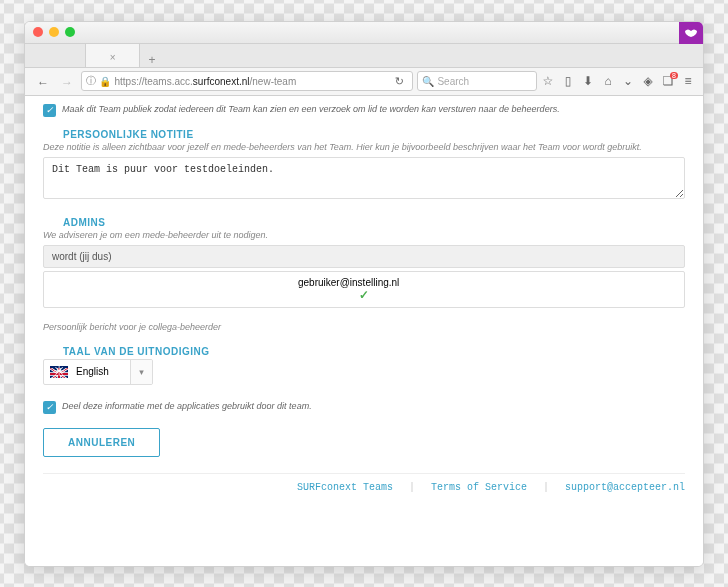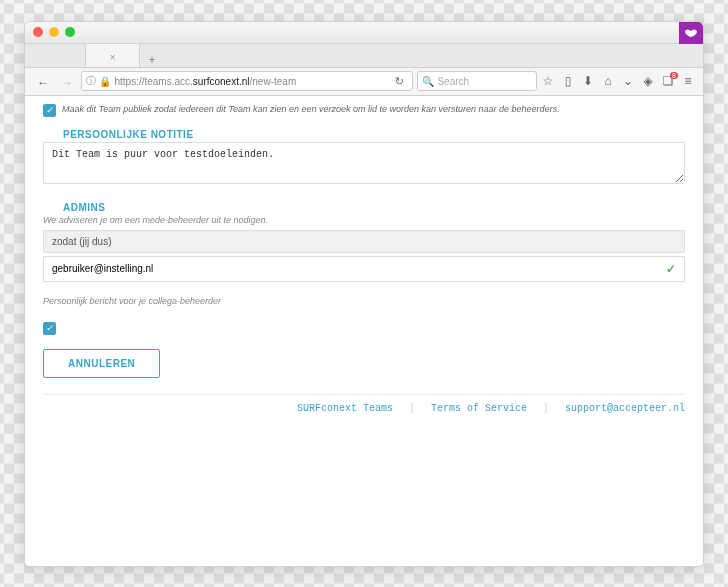--- a/index.html
+++ b/index.html
@@ -168,21 +168,22 @@
       padding: 5px 8px;
       font-size: 10px;
       color: #555;
       margin-bottom: 3px;
     }
     .admin-input-row {
       display: flex;
       align-items: center;
       border: 1px solid #ddd;
       border-radius: 2px;
-      padding: 5px 8px;
+      padding: 5px 24px;
+      flex-direction: column;
     }
     .admin-input-row input {
       flex: 1;
       border: none;
       outline: none;
       font-size: 10px;
     }
     .check-valid { color: #4caf50; font-size: 12px; font-weight: bold; }
     .lang-select {
       display: flex;
@@ -301,40 +302,58 @@
 
   <div class="content">
 
     <div class="checkbox-row">
       <div class="checkbox">✓</div>
       <span>Maak dit Team publiek zodat iedereen dit Team kan zien en een verzoek om lid te worden kan versturen naar de beheerders.</span>
     </div>
 
     <div class="section">
       <div class="section-title">PERSOONLIJKE NOTITIE</div>
+      <div class="section-desc">Deze notitie is alleen zichtbaar voor jezelf en mede-beheerders van het Team. Hier kun je bijvoorbeeld beschrijven waar het Team voor wordt gebruikt.</div>
       <textarea style="">Dit Team is puur voor testdoeleinden.</textarea>
     </div>
 
     <div class="section">
       <div class="section-title">ADMINS</div>
       <div class="section-desc">We adviseren je om een mede-beheerder uit te nodigen.</div>
-      <div class="admin-field">zodat (jij dus)</div>
+      <div class="admin-field">wordt (jij dus)</div>
       <div class="admin-input-row">
         <input type="text" value="gebruiker@instelling.nl" style="">
         <span class="check-valid">✓</span>
       </div>
     </div>
 
     <div class="section">
       <div class="section-desc">Persoonlijk bericht voor je collega-beheerder</div>
     </div>
 
+    <div class="section">
+      <div class="section-title">TAAL VAN DE UITNODIGING</div>
+      <div class="lang-select">
+        <div class="uk-flag">
+          <svg viewBox="0 0 18 12">
+              <rect width="18" height="12" fill="#012169"></rect>
+              <path d="M0 0 L18 12 M18 0 L0 12" stroke="#fff" stroke-width="2.5"></path>
+              <path d="M0 0 L18 12 M18 0 L0 12" stroke="#C8102E" stroke-width="1"></path>
+              <path d="M9 0 V12 M0 6 H18" stroke="#fff" stroke-width="3.5"></path>
+              <path d="M9 0 V12 M0 6 H18" stroke="#C8102E" stroke-width="2"></path>
+            </svg>
+        </div>
+        <span class="lang-text">English</span>
+        <div class="lang-caret">▾</div>
+      </div>
+    </div>
 
     <div class="checkbox-row" style="margin-top:16px">
       <div class="checkbox">✓</div>
+      <span>Deel deze informatie met de applicaties gebruikt door dit team.</span>
     </div>
 
     <div class="button-row">
       <div class="btn btn-cancel">ANNULEREN</div>
     </div>
 
     <div class="footer">
       <a href="#">SURFconext Teams</a>
       <span class="footer-sep">|</span>
       <a href="#">Terms of Service</a>

